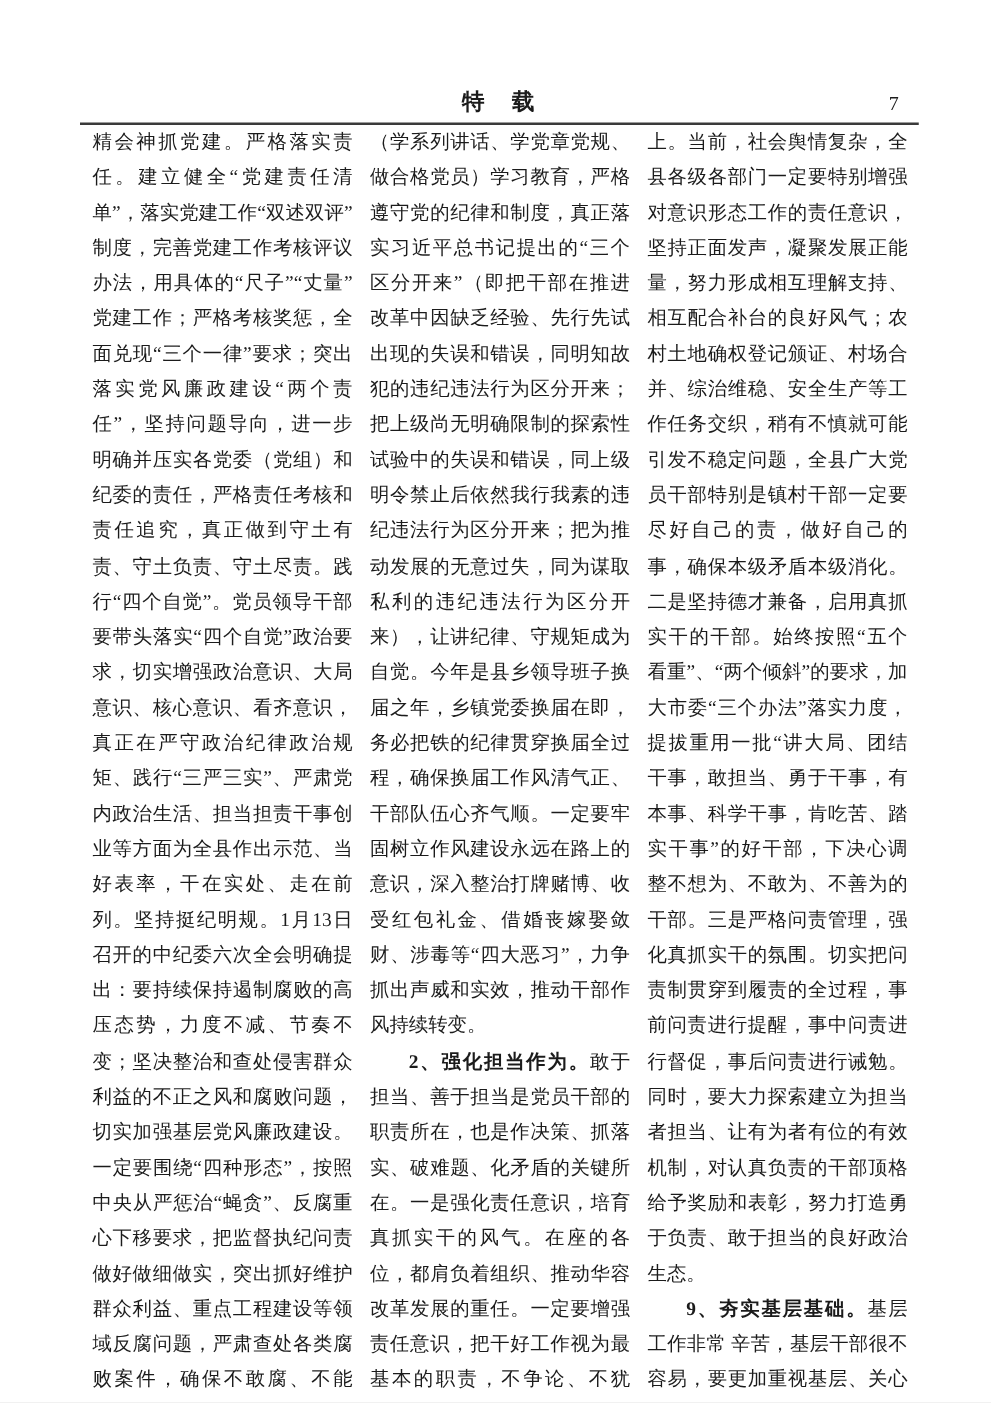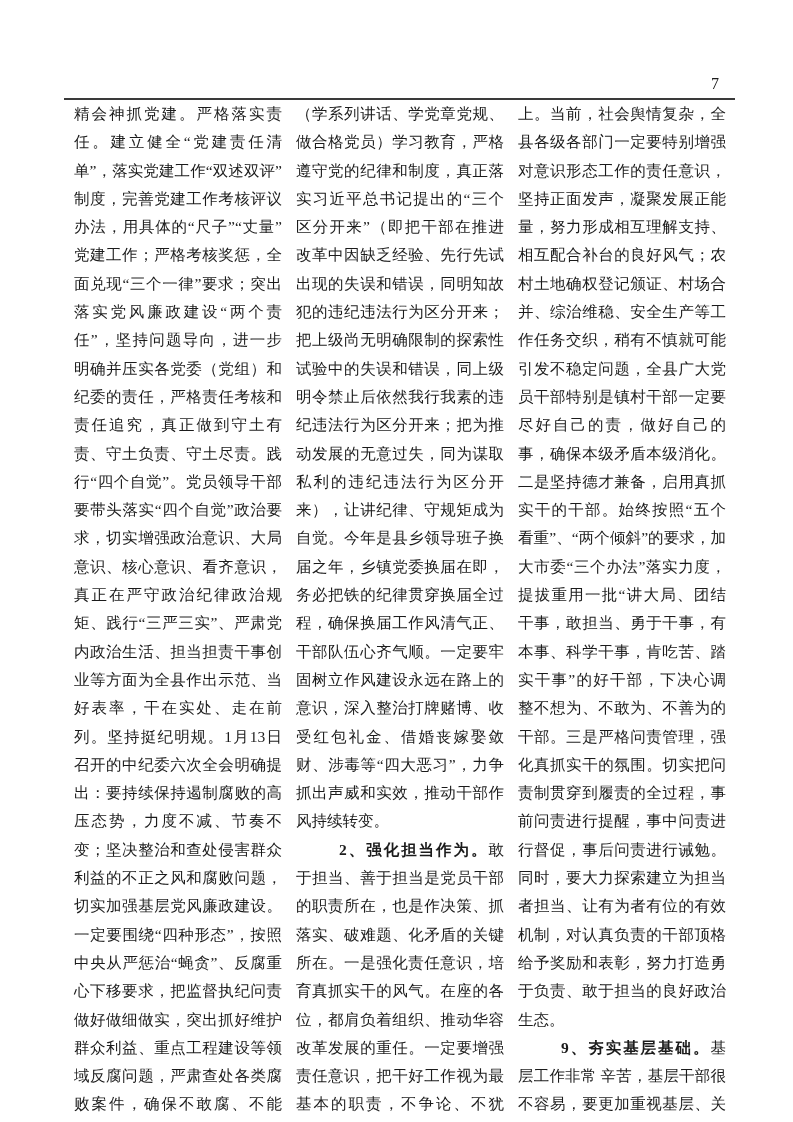--- a/index.html
+++ b/index.html
@@ -44,28 +44,28 @@
     line-height:28.3px;
     text-align:justify;
     text-justify:inter-character;
     word-break:break-all;
   }
   .col p { margin:0; }
   .col p.indent { text-indent:2em; }
   .kai {
     font-weight:600;
     letter-spacing:0.5px;
-    margin-left:12px;
   }
 </style>
 </head>
 <body>
 
 <div class="page">
   <div class="header">
+    <div class="header-title">特　载</div>
     <div class="page-number">7</div>
   </div>
 
   <div class="columns" id="columns">
       <div class="col">
         <p>精会神抓党建。严格落实责任。建立健全“党建责任清单”，落实党建工作“双述双评”制度，完善党建工作考核评议办法，用具体的“尺子”“丈量”党建工作；严格考核奖惩，全面兑现“三个一律”要求；突出落实党风廉政建设“两个责任”，坚持问题导向，进一步明确并压实各党委（党组）和纪委的责任，严格责任考核和责任追究，真正做到守土有责、守土负责、守土尽责。践行“四个自觉”。党员领导干部要带头落实“四个自觉”政治要求，切实增强政治意识、大局意识、核心意识、看齐意识，真正在严守政治纪律政治规矩、践行“三严三实”、严肃党内政治生活、担当担责干事创业等方面为全县作出示范、当好表率，干在实处、走在前列。坚持挺纪明规。1月13日召开的中纪委六次全会明确提出：要持续保持遏制腐败的高压态势，力度不减、节奏不变；坚决整治和查处侵害群众利益的不正之风和腐败问题，切实加强基层党风廉政建设。一定要围绕“四种形态”，按照中央从严惩治“蝇贪”、反腐重心下移要求，把监督执纪问责做好做细做实，突出抓好维护群众利益、重点工程建设等领域反腐问题，严肃查处各类腐败案件，确保不敢腐、不能腐、不想腐成为一种常态。一定要强化纪律意识，扎实开展“两学一做”</p>
       </div>
       <div class="col">
         <p>（学系列讲话、学党章党规、做合格党员）学习教育，严格遵守党的纪律和制度，真正落实习近平总书记提出的“三个区分开来”（即把干部在推进改革中因缺乏经验、先行先试出现的失误和错误，同明知故犯的违纪违法行为区分开来；把上级尚无明确限制的探索性试验中的失误和错误，同上级明令禁止后依然我行我素的违纪违法行为区分开来；把为推动发展的无意过失，同为谋取私利的违纪违法行为区分开来），让讲纪律、守规矩成为自觉。今年是县乡领导班子换届之年，乡镇党委换届在即，务必把铁的纪律贯穿换届全过程，确保换届工作风清气正、干部队伍心齐气顺。一定要牢固树立作风建设永远在路上的意识，深入整治打牌赌博、收受红包礼金、借婚丧嫁娶敛财、涉毒等“四大恶习”，力争抓出声威和实效，推动干部作风持续转变。</p>
         <p class="indent"><span class="kai">2、强化担当作为。</span>敢于担当、善于担当是党员干部的职责所在，也是作决策、抓落实、破难题、化矛盾的关键所在。一是强化责任意识，培育真抓实干的风气。在座的各位，都肩负着组织、推动华容改革发展的重任。一定要增强责任意识，把干好工作视为最基本的职责，不争论、不犹豫，把思想统一到县委、县政府决策部署上，把心思专注在抓发展上，把精力集中到干事业</p>

